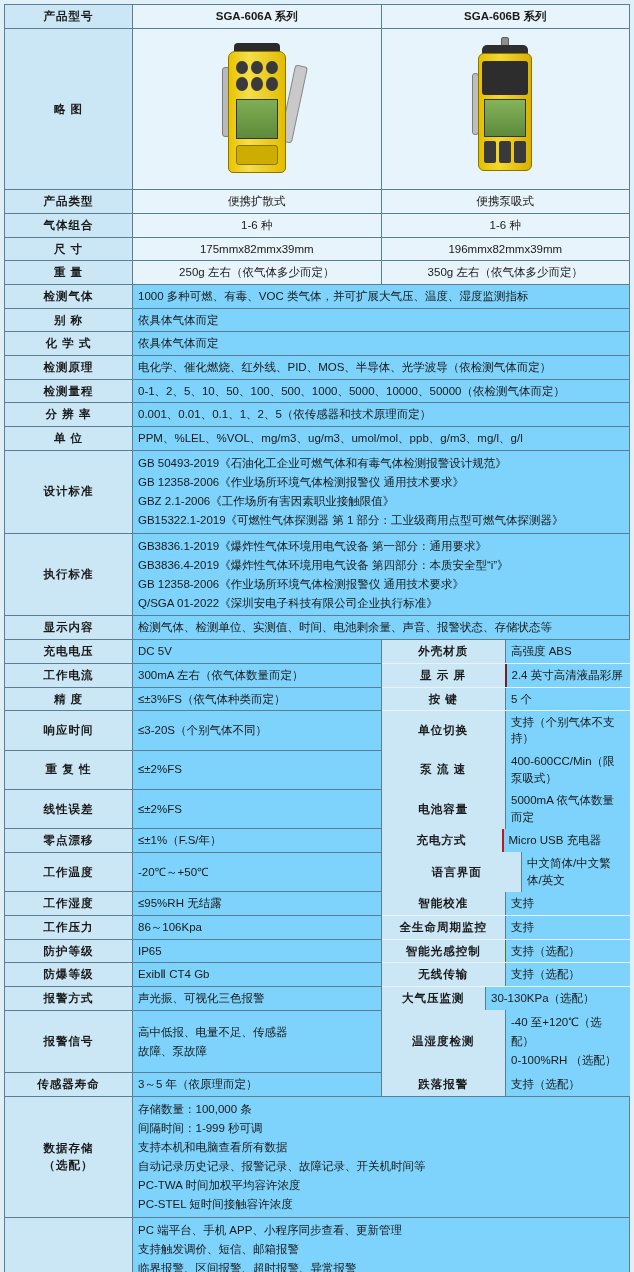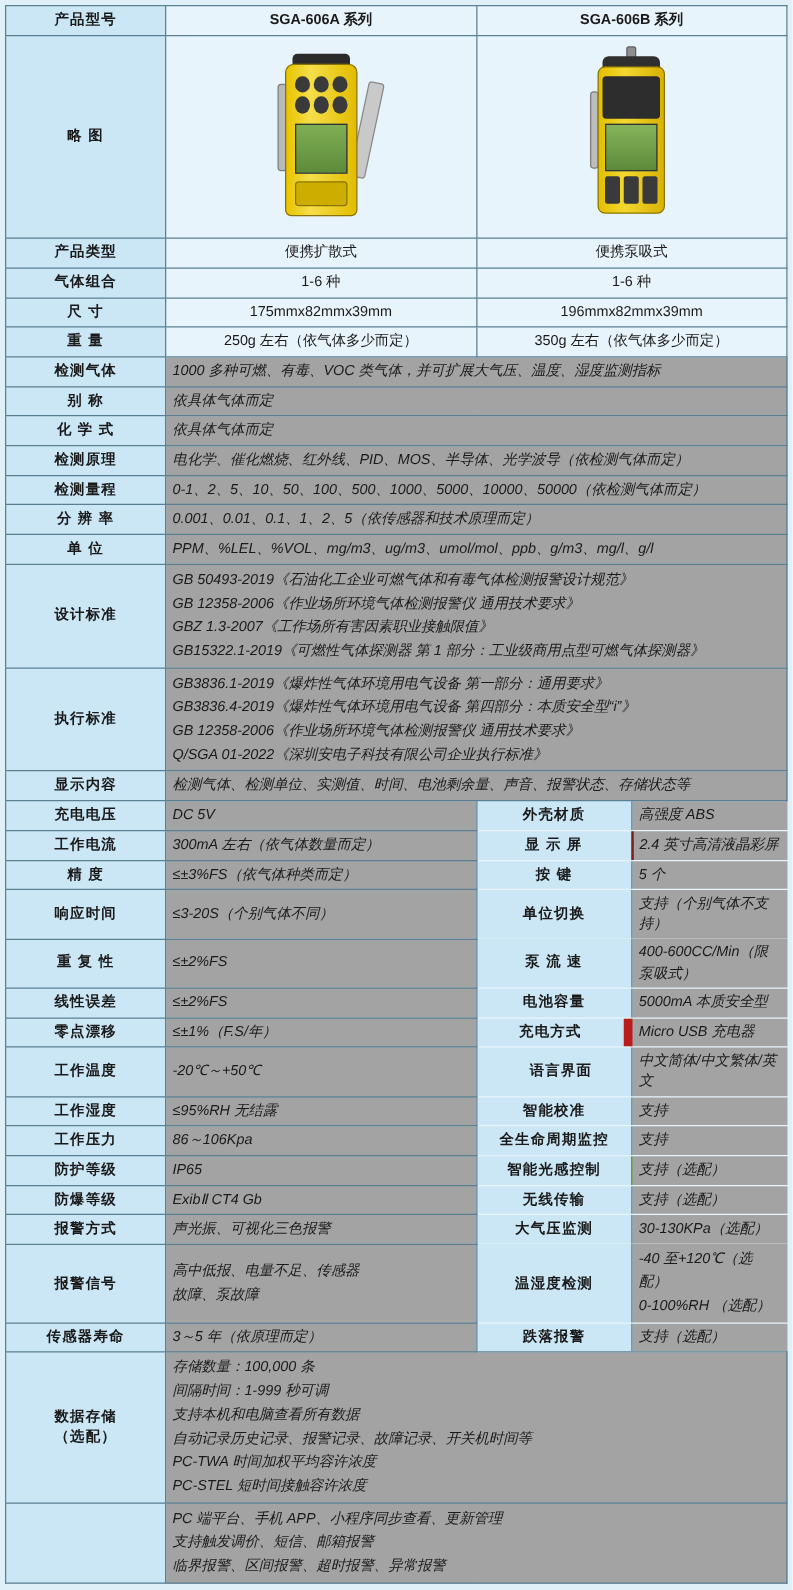--- a/index.html
+++ b/index.html
@@ -34,21 +34,21 @@
     text-align: center;
     letter-spacing: 1px;
     width: 128px;
   }
   .lbl2 {
     background: #cbe7f5;
     font-weight: bold;
     text-align: center;
     letter-spacing: 1px;
   }
-  .val { background: #a3a3a3; text-align: left; font-style: italic; }
+  .val { background: #7dd3fc; text-align: left; }
   .valc { background: #e8f4fb; text-align: center; }
   .multi { line-height: 1.65; }
   .imgcell { background: #e8f4fb; text-align: center; padding: 8px 0; height: 160px; }
 
   
   .det { position: relative; display: inline-block; }
 
   
   .detA { width: 86px; height: 140px; }
   .detA .body {
@@ -233,21 +233,21 @@
   <tr>
     <td class="lbl">单    位</td>
     <td class="val" colspan="2">PPM、%LEL、%VOL、mg/m3、ug/m3、umol/mol、ppb、g/m3、mg/l、g/l</td>
   </tr>
 
   <tr>
     <td class="lbl">设计标准</td>
     <td class="val multi" colspan="2">
       <div>GB 50493-2019《石油化工企业可燃气体和有毒气体检测报警设计规范》</div>
       <div>GB 12358-2006《作业场所环境气体检测报警仪 通用技术要求》</div>
-      <div>GBZ 1.3-2007《工作场所有害因素职业接触限值》</div>
+      <div>GBZ 2.1-2006《工作场所有害因素职业接触限值》</div>
       <div>GB15322.1-2019《可燃性气体探测器 第 1 部分：工业级商用点型可燃气体探测器》</div>
     </td>
   </tr>
 
   <tr>
     <td class="lbl">执行标准</td>
     <td class="val multi" colspan="2">
       <div>GB3836.1-2019《爆炸性气体环境用电气设备 第一部分：通用要求》</div>
       <div>GB3836.4-2019《爆炸性气体环境用电气设备 第四部分：本质安全型“i”》</div>
       <div>GB 12358-2006《作业场所环境气体检测报警仪 通用技术要求》</div>
@@ -331,48 +331,48 @@
     </td>
   </tr>
   <tr>
     <td class="lbl">线性误差</td>
     <td class="val">≤±2%FS</td>
     <td style="padding:0;border:none;margin-left:28px;">
       <table style="width:100%;border-collapse:collapse;table-layout:fixed;">
         <tbody>
                 <tr>
                   <td class="lbl2" style="width:124px;border-top:none;border-bottom:none;border-right:1px solid #5a7f93;border-left:none;">电池容量</td>
-        <td class="val" style="border:none;">5000mA 本质安全型</td>
+        <td class="val" style="border:none;">5000mA 依气体数量而定</td>
                 </tr>
       </tbody>
             </table>
     </td>
   </tr>
   <tr>
     <td class="lbl">零点漂移</td>
     <td class="val">≤±1%（F.S/年）</td>
     <td style="padding:0;border:none;">
       <table style="width:100%;border-collapse:collapse;table-layout:fixed;">
         <tbody>
                 <tr>
-                  <td class="lbl2" style="width:121px;border-top:none;border-bottom:none;border-right:7px solid #b91c1c;border-left:none;">充电方式</td>
+                  <td class="lbl2" style="width:121px;border-top:none;border-bottom:none;border-right:2px solid #b91c1c;border-left:none;">充电方式</td>
         <td class="val" style="border:none;">Micro USB 充电器</td>
                 </tr>
       </tbody>
             </table>
     </td>
   </tr>
   <tr>
     <td class="lbl">工作温度</td>
     <td class="val">-20℃～+50℃</td>
     <td style="padding:0;border:none;">
       <table style="width:100%;border-collapse:collapse;table-layout:fixed;">
         <tbody>
                 <tr>
-                  <td class="lbl2" style="width:124px;border-top:none;border-bottom:none;border-right:1px solid #5a7f93;border-left:none;padding-left:16px;">语言界面</td>
+                  <td class="lbl2" style="width:140px;border-top:none;border-bottom:none;border-right:1px solid #5a7f93;border-left:none;padding-left:16px;">语言界面</td>
         <td class="val" style="border:none;">中文简体/中文繁体/英文</td>
                 </tr>
       </tbody>
             </table>
     </td>
   </tr>
   <tr>
     <td class="lbl">工作湿度</td>
     <td class="val">≤95%RH 无结露</td>
     <td style="padding:0;border:none;">
@@ -428,21 +428,21 @@
             </table>
     </td>
   </tr>
   <tr>
     <td class="lbl">报警方式</td>
     <td class="val">声光振、可视化三色报警</td>
     <td style="padding:0;border:none;">
       <table style="width:100%;border-collapse:collapse;table-layout:fixed;">
         <tbody>
                 <tr>
-                  <td class="lbl2" style="width:124px;border-top:none;border-bottom:none;border-right:1px solid #5a7f93;border-left:none;">大气压监测</td>
+                  <td class="lbl2" style="width:104px;border-top:none;border-bottom:none;border-right:1px solid #5a7f93;border-left:none;">大气压监测</td>
         <td class="val" style="border:none;">30-130KPa（选配）</td>
                 </tr>
       </tbody>
             </table>
     </td>
   </tr>
 
   <tr>
     <td class="lbl">报警信号</td>
     <td class="val multi">

